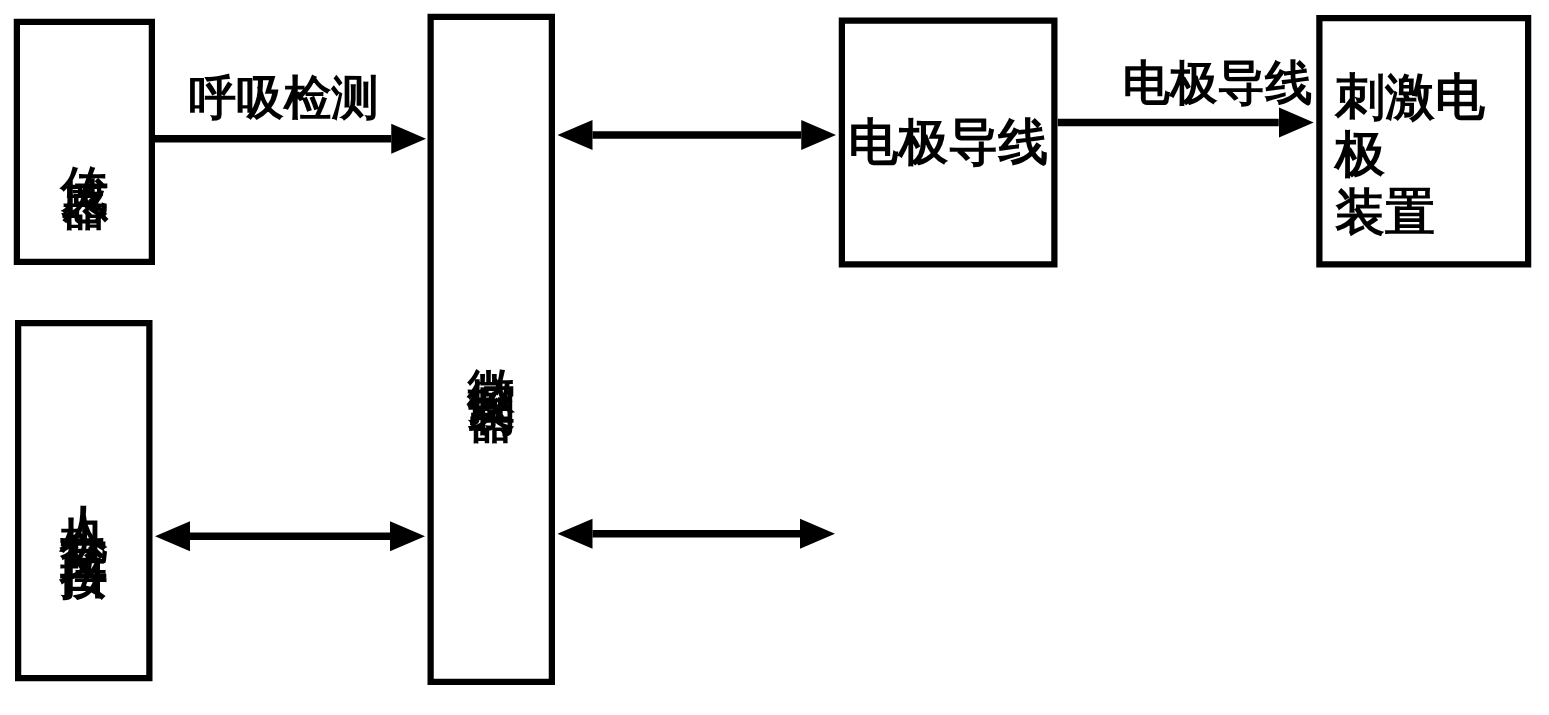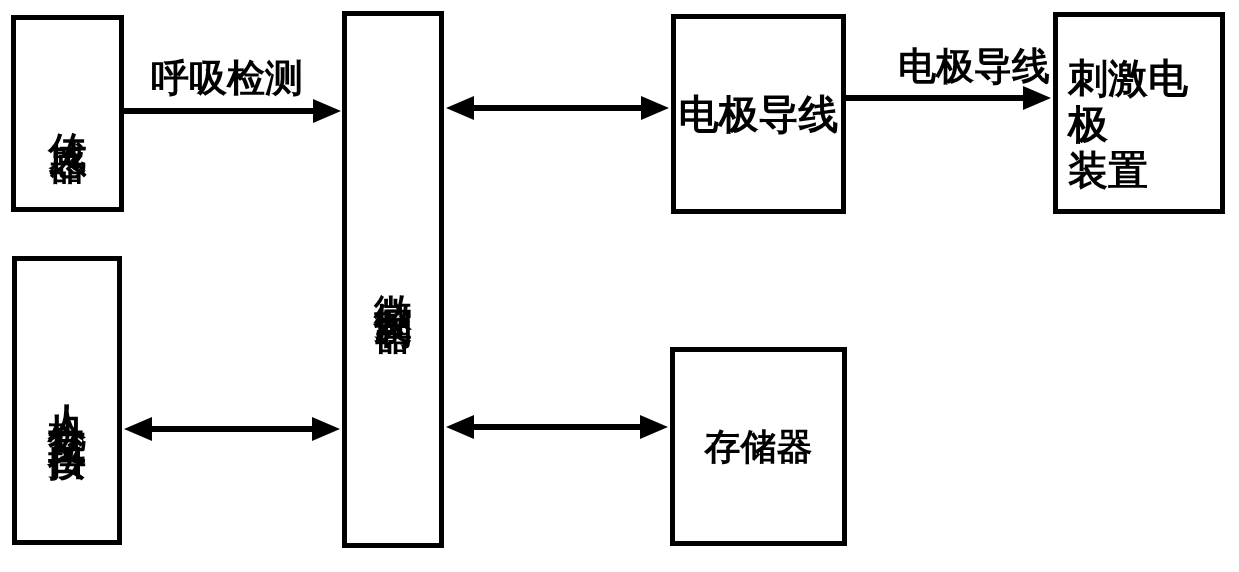--- a/index.html
+++ b/index.html
@@ -86,23 +86,20 @@
   </div>
 
   <div class="box" style="left:342px; top:11px; width:102px; height:537px;">
     <span class="v-label">微控制器</span>
   </div>
 
   <div class="box" style="left:671px; top:14px; width:175px; height:200px;">
     <span class="h-label">电极导线</span>
   </div>
 
-  <div class="box" style="left:670px; top:347px; width:177px; height:199px;">
-    <span class="h-label" style="font-size:36px;">存储器</span>
-  </div>
 
   <div class="box stim" style="left:1053px; top:12px; width:172px; height:202px;">
     <span class="h-label">刺激电极
 装置</span>
   </div>
 
   <div class="edge-label" style="left:151px; top:58px;">呼吸检测</div>
 
   <div class="edge-label" style="left:898px; top:46px;">电极导线</div>
 

